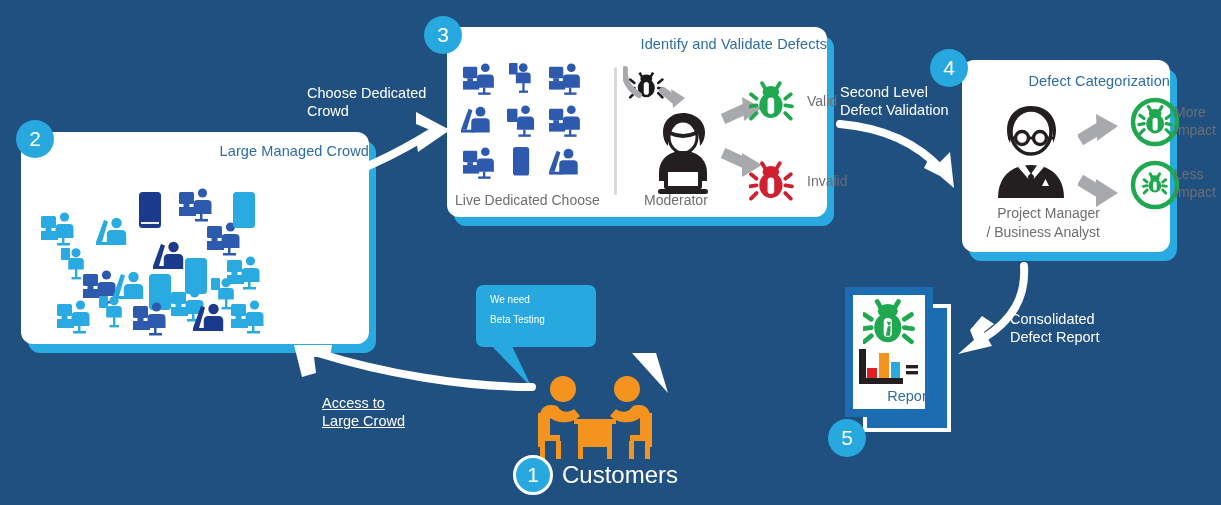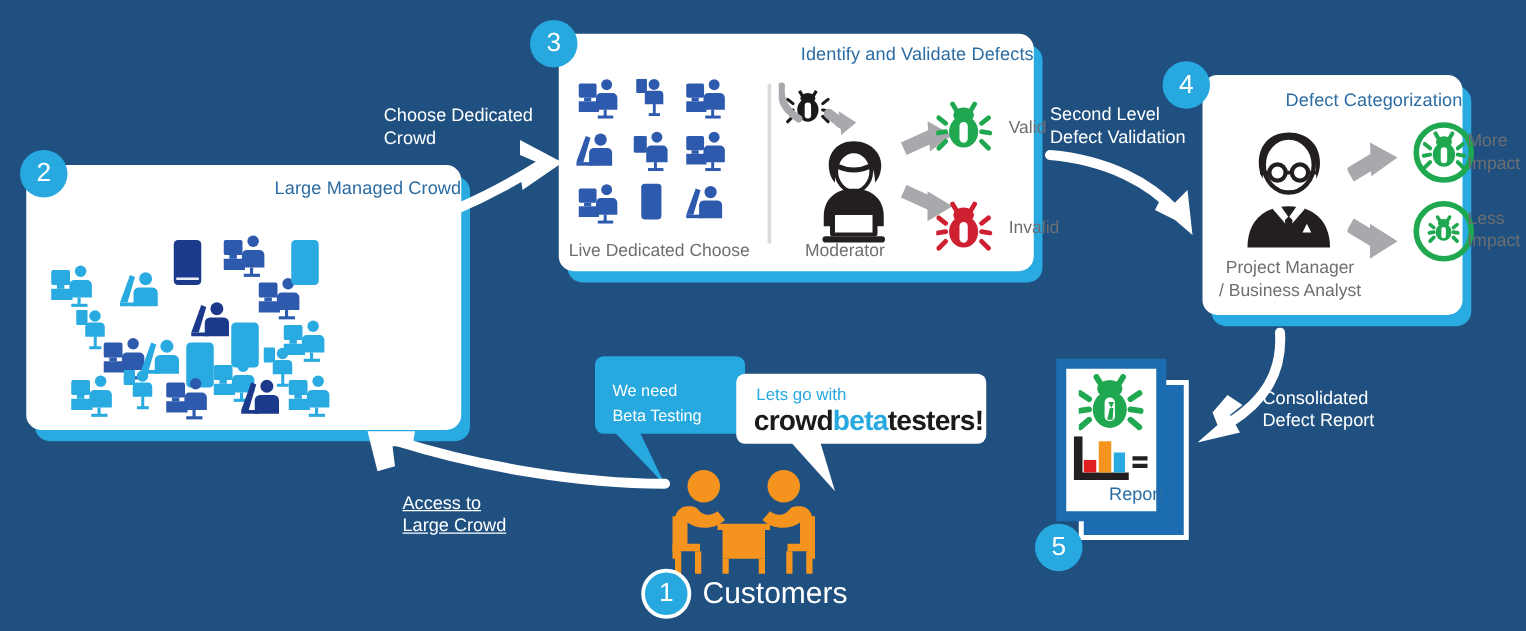--- a/index.html
+++ b/index.html
@@ -24,21 +24,21 @@
     color:#2b6ca3;
     font-size:14.5px;
     letter-spacing:.1px;
     white-space:nowrap;
   }
   .cap{
     position:absolute;
     color:#6d6e71;
     font-size:14px;
     white-space:nowrap;
-    text-align:center;
+    text-align:right;
   }
 
   
   .badge{
     position:absolute;
     width:38px;height:38px;border-radius:50%;
     background:#27A9E0;
     color:#ffffff;
     font-size:21px;
     display:flex;align-items:center;justify-content:center;
@@ -53,21 +53,21 @@
     color:#ffffff;
     font-size:14.5px;
     line-height:18px;
     white-space:nowrap;
   }
 
   
   .bubble{position:absolute;border-radius:7px;}
   .bubble.blue{background:#27A9E0;color:#ffffff;}
   .bubble.white{background:#ffffff;}
-  .b1txt{position:absolute;left:14px;top:18px;font-size:13px;line-height:20px;}
+  .b1txt{position:absolute;left:14px;top:5px;font-size:10px;line-height:20px;}
   .logo-small{
     position:absolute;left:16px;top:9px;
     color:#27A9E0;font-size:13.5px;
   }
   .logo-big{
     position:absolute;left:14px;top:25px;
     font-size:22.5px;font-weight:bold;letter-spacing:-0.6px;
     white-space:nowrap;
   }
   .logo-big .k{color:#1a1a1a;}
@@ -436,26 +436,20 @@
   <div class="bubble blue" style="left:476px;top:285px;width:120px;height:62px;">
     <div class="b1txt">
       <div>We need</div>
       <div>Beta Testing</div>
     </div>
   </div>
   <svg class="abs" style="left:490px;top:344px;" width="60" height="46" viewBox="0 0 60 46">
     <path d="M0 0 L42 44 L22 2 z" fill="#27A9E0"></path>
   </svg>
 
-  <div class="bubble white" style="left:589px;top:299px;width:200px;height:56px;">
-    <div class="logo-small">Lets go with</div>
-    <div class="logo-big">
-      <span class="k">crowd</span><span class="c">beta</span><span class="k">testers</span><span class="k">!</span>
-    </div>
-  </div>
   <svg class="abs" style="left:632px;top:353px;" width="46" height="44" viewBox="0 0 46 44">
     <path d="M0 0 L36 40 L24 0 z" fill="#ffffff"></path>
   </svg>
 
   <svg class="abs" style="left:310px;top:110px;" width="148" height="80" viewBox="0 0 148 80">
     <path d="M8 74 C50 62 90 42 122 22" stroke="#ffffff" stroke-width="8" fill="none" stroke-linecap="round"></path>
     <path d="M106 2 l34 18 l-32 22 l-2 -14 l14 -8 l-14 -6 z" fill="#ffffff"></path>
   </svg>
   <div class="flowlabel" style="left:307px;top:84px;">
     <div>Choose Dedicated</div>

